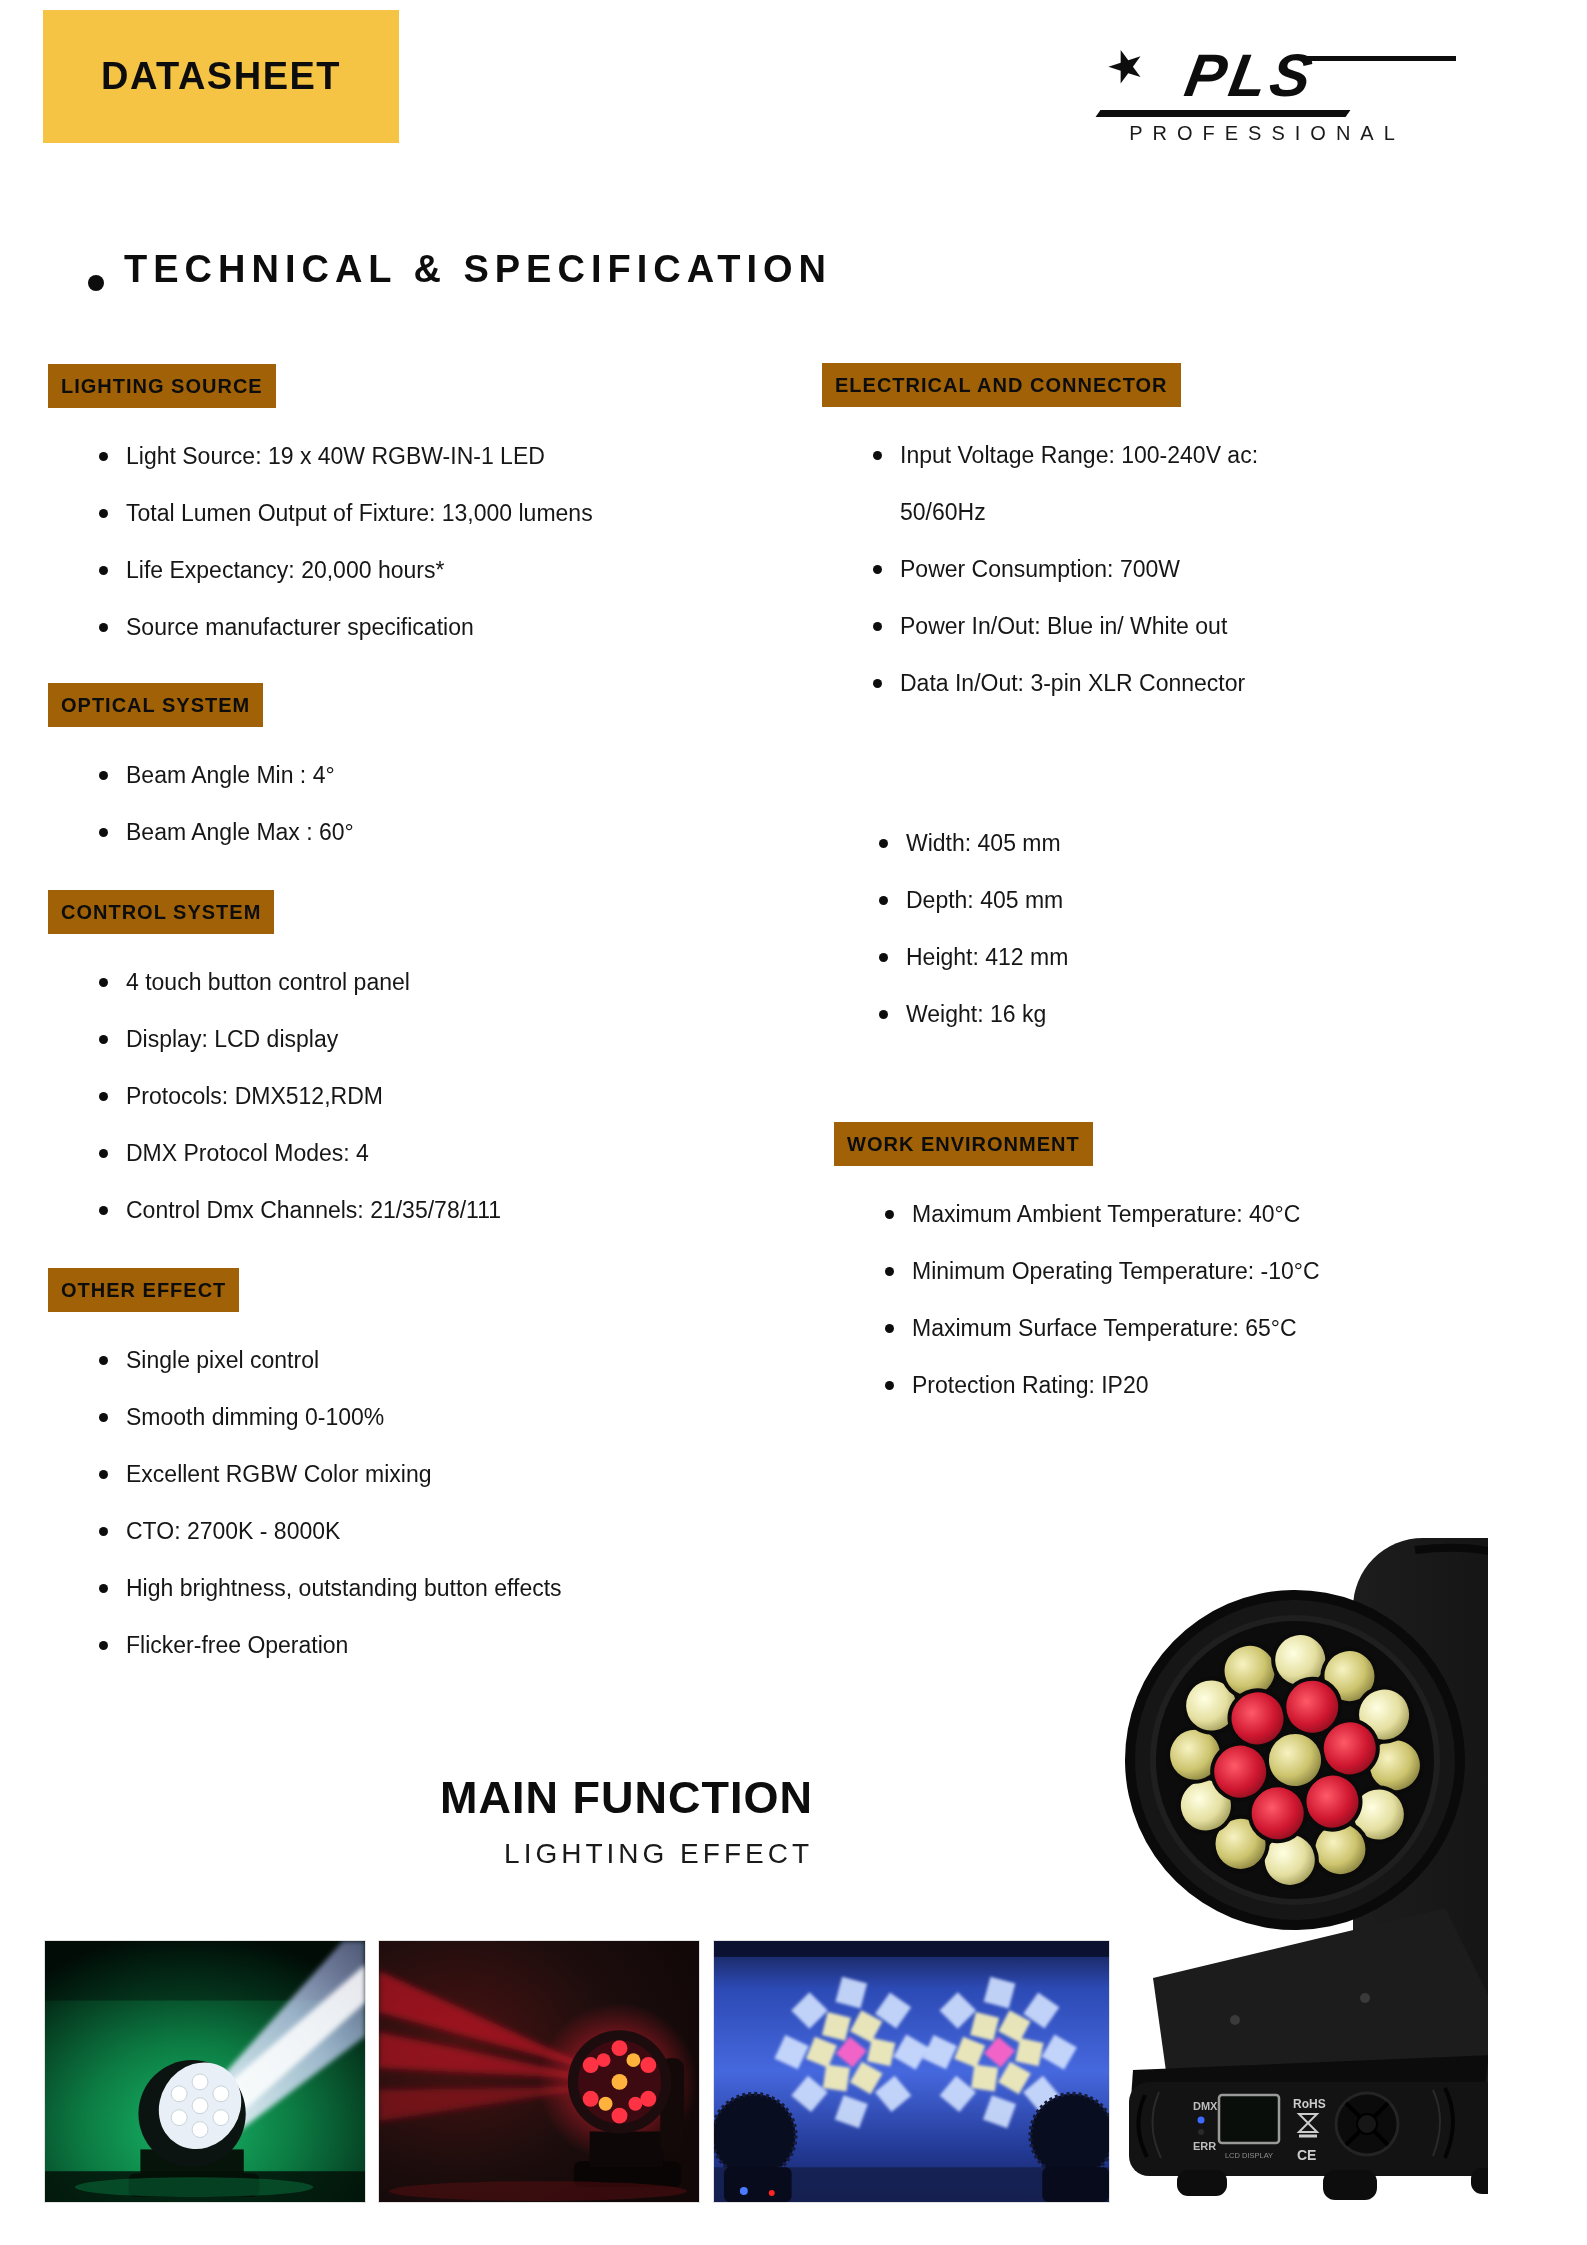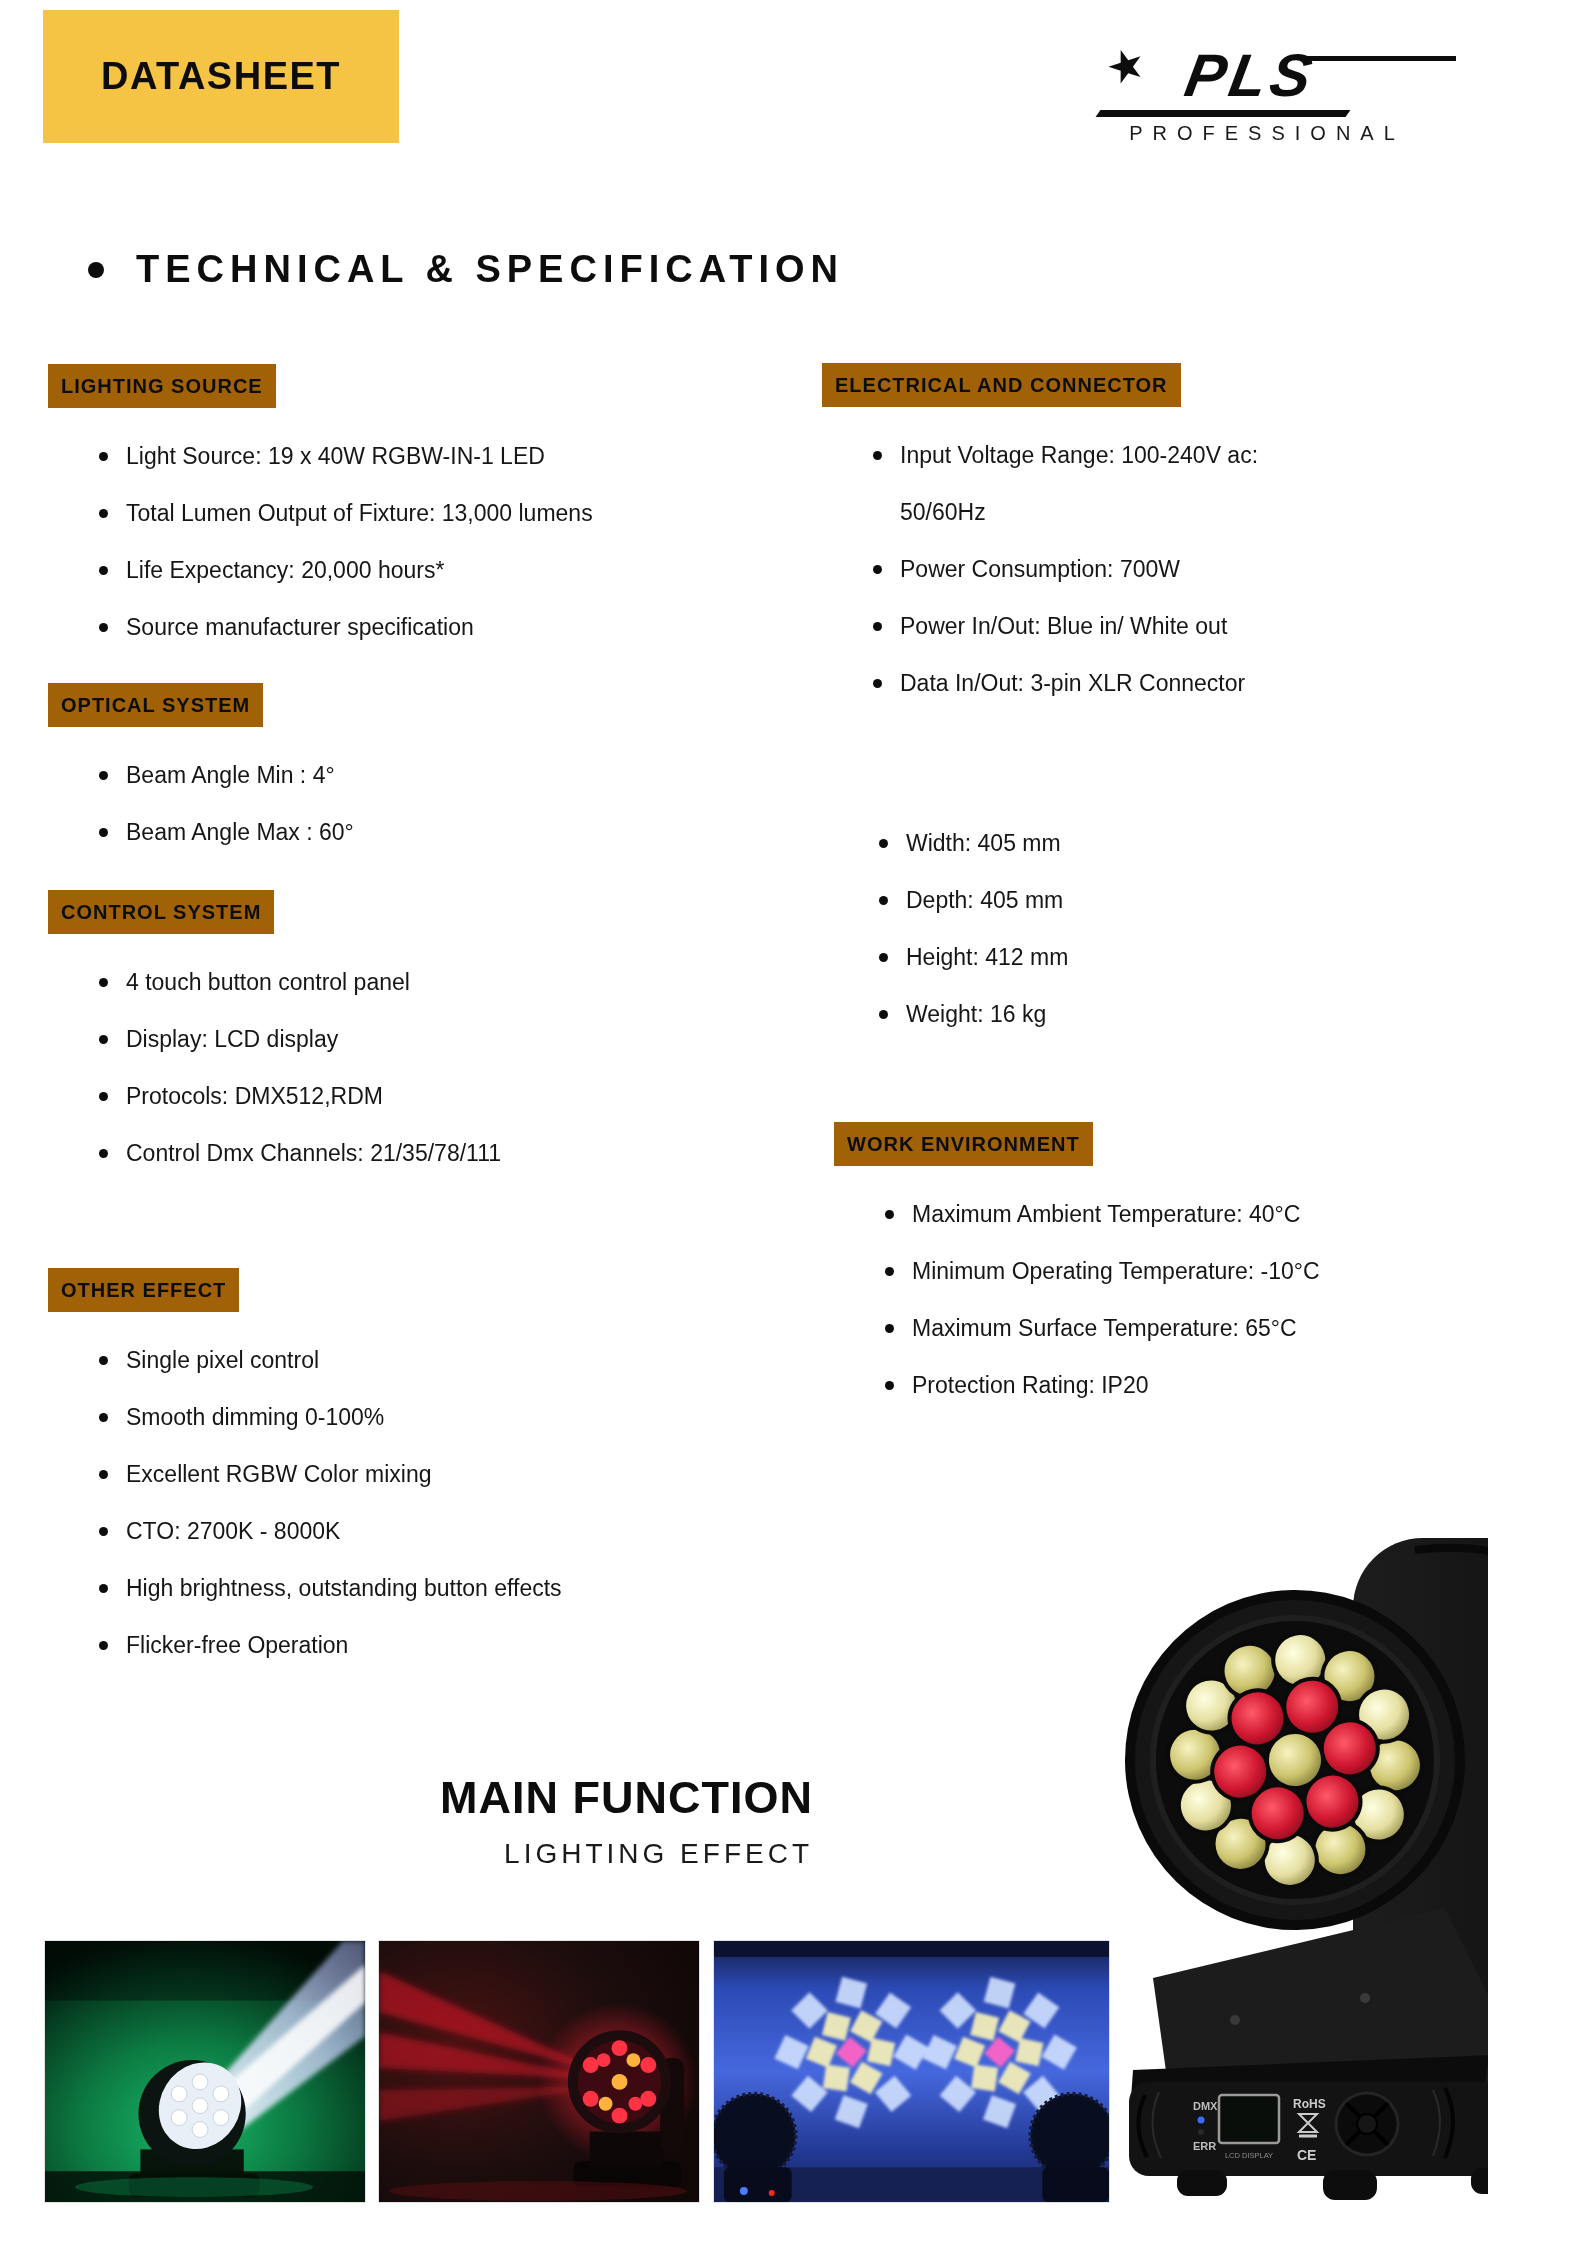--- a/index.html
+++ b/index.html
@@ -15,21 +15,21 @@
   .logo{position:absolute;left:1078px;top:46px;width:378px;text-align:center;}
   .logo-row{position:relative;height:72px;}
   .logo-star{position:absolute;left:28px;top:-6px;font-size:44px;transform:rotate(-18deg);color:#0d0d0d;}
   .logo-pls{position:absolute;left:108px;top:0;font-size:60px;font-weight:800;font-style:italic;
             letter-spacing:4px;transform:skewX(-10deg);color:#0d0d0d;line-height:1;}
   .logo-topline{position:absolute;right:0;top:10px;width:150px;height:5px;background:#0d0d0d;}
   .logo-underline{position:absolute;left:20px;top:64px;width:250px;height:7px;background:#0d0d0d;transform:skewX(-35deg);}
   .logo-sub{position:absolute;left:0;top:76px;width:100%;font-size:20px;letter-spacing:10px;color:#1a1a1a;}
 
   
-  .main-heading{position:absolute;left:88px;top:248px;margin:0;display:flex;align-items:center;gap:32px;}
+  .main-heading{position:absolute;left:88px;top:248px;margin:0;display:flex;align-items:flex-end;gap:20px;}
   .main-heading .hb{width:16px;height:16px;border-radius:50%;background:#0d0d0d;flex:none;}
   .main-heading span.t{font-size:38px;font-weight:800;letter-spacing:6px;color:#0d0d0d;}
 
   
   .spec{position:absolute;}
   .sec-title{display:inline-block;background:#a16207;color:#0d0d0d;font-size:20px;font-weight:800;
              letter-spacing:1px;line-height:44px;padding:0 13px;}
   .sec-list{list-style:none;margin:20px 0 0 0;padding:0 0 0 78px;}
   .sec-list li{position:relative;font-size:23px;line-height:57px;color:#161616;white-space:pre-line;}
   .sec-list li::before{content:"";position:absolute;left:-27px;top:24px;width:9px;height:9px;
@@ -87,20 +87,21 @@
         <li>Beam Angle Max : 60°</li>
       </ul>
   </section>
 
   <section class="spec" style="left:48px;top:890px;width:740px;">
     <span class="sec-title">CONTROL SYSTEM</span>
     <ul class="sec-list">
         <li>4 touch button control panel</li>
         <li>Display: LCD display</li>
         <li>Protocols: DMX512,RDM</li>
+        <li>DMX Protocol Modes: 4</li>
         <li>Control Dmx Channels: 21/35/78/111</li>
       </ul>
   </section>
 
   <section class="spec" style="left:48px;top:1268px;width:740px;">
     <span class="sec-title">OTHER EFFECT</span>
     <ul class="sec-list">
         <li>Single pixel control</li>
         <li>Smooth dimming 0-100%</li>
         <li>Excellent RGBW Color mixing</li>

